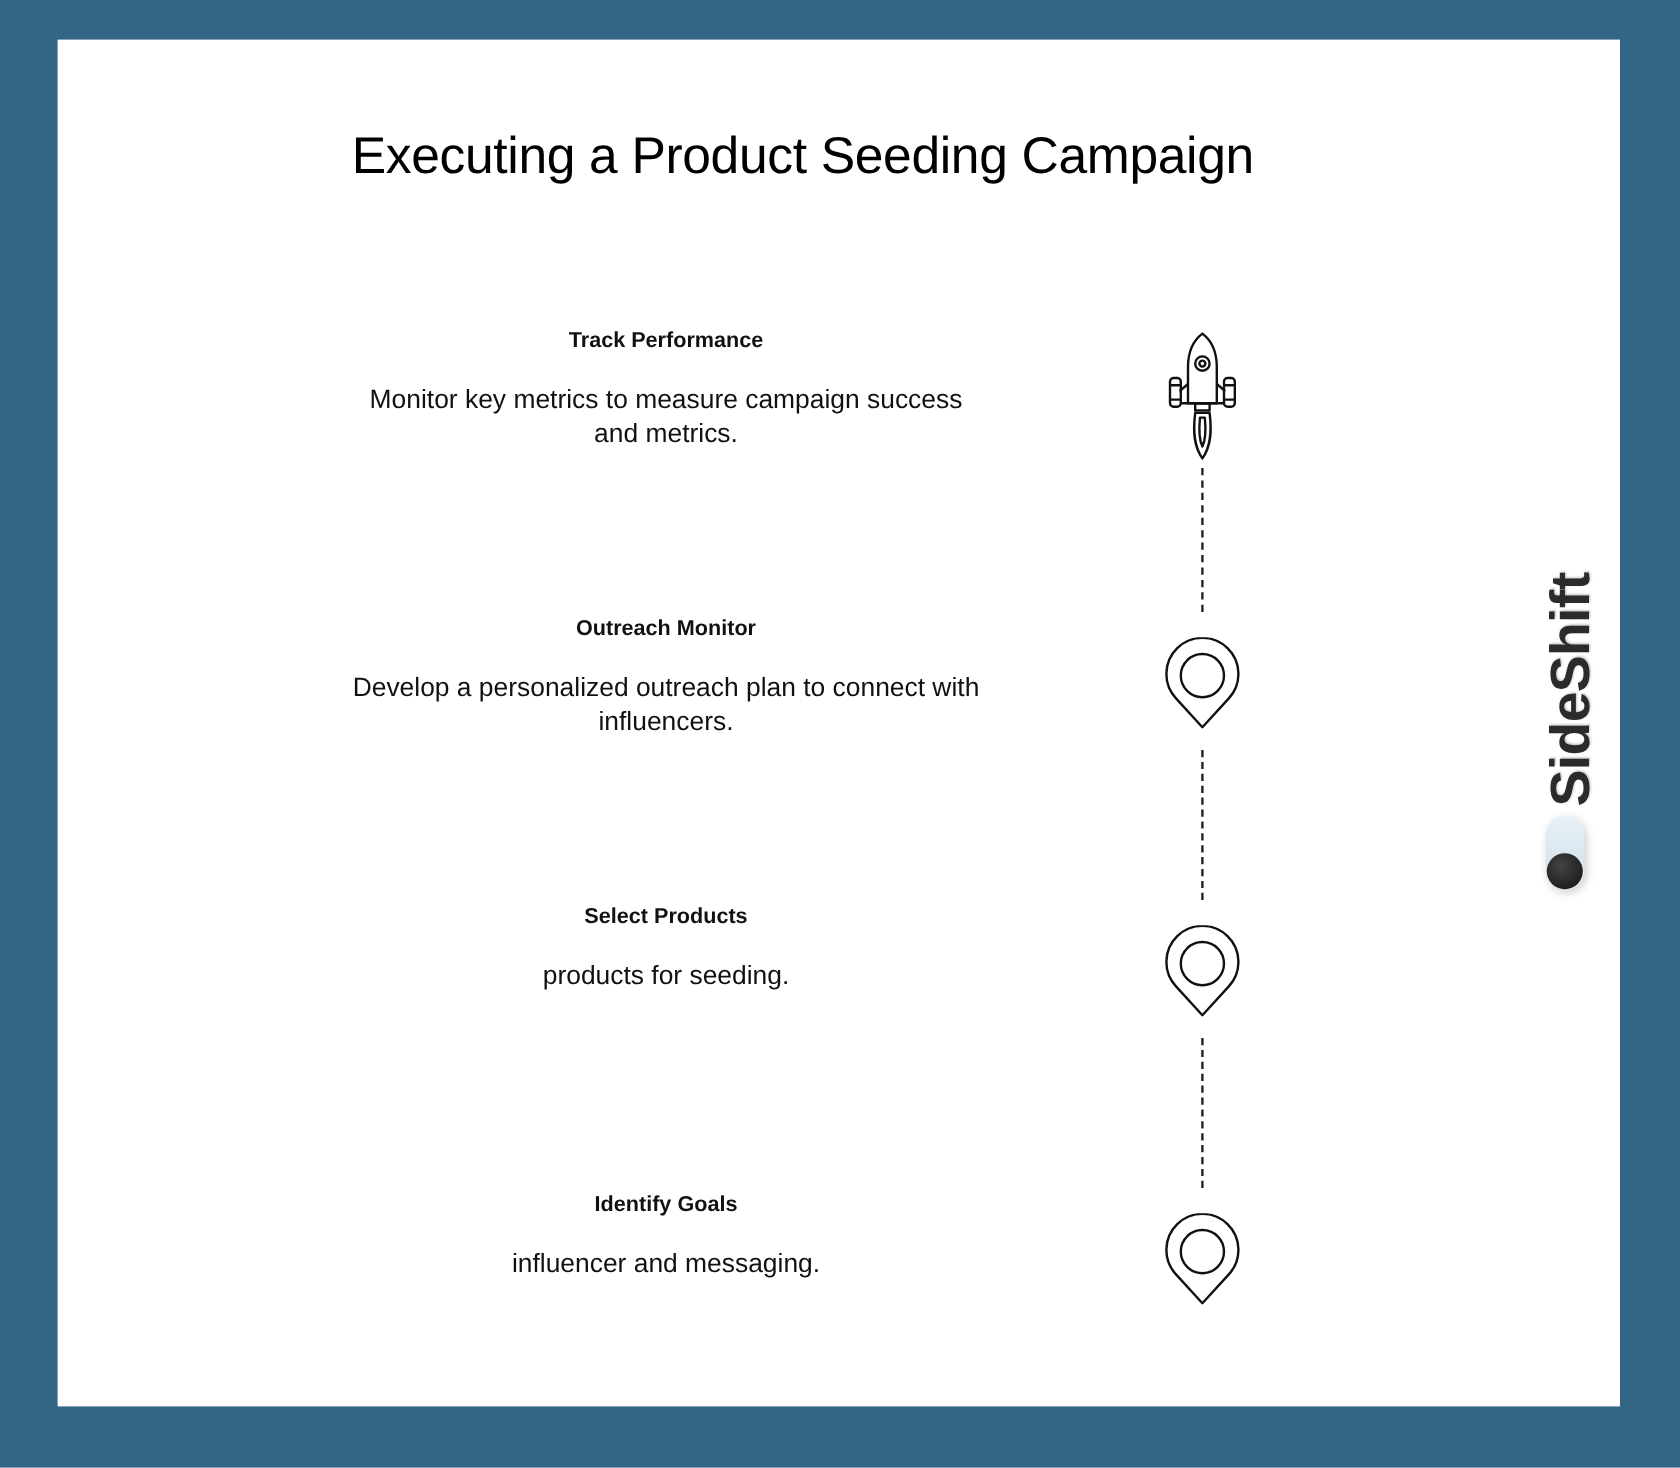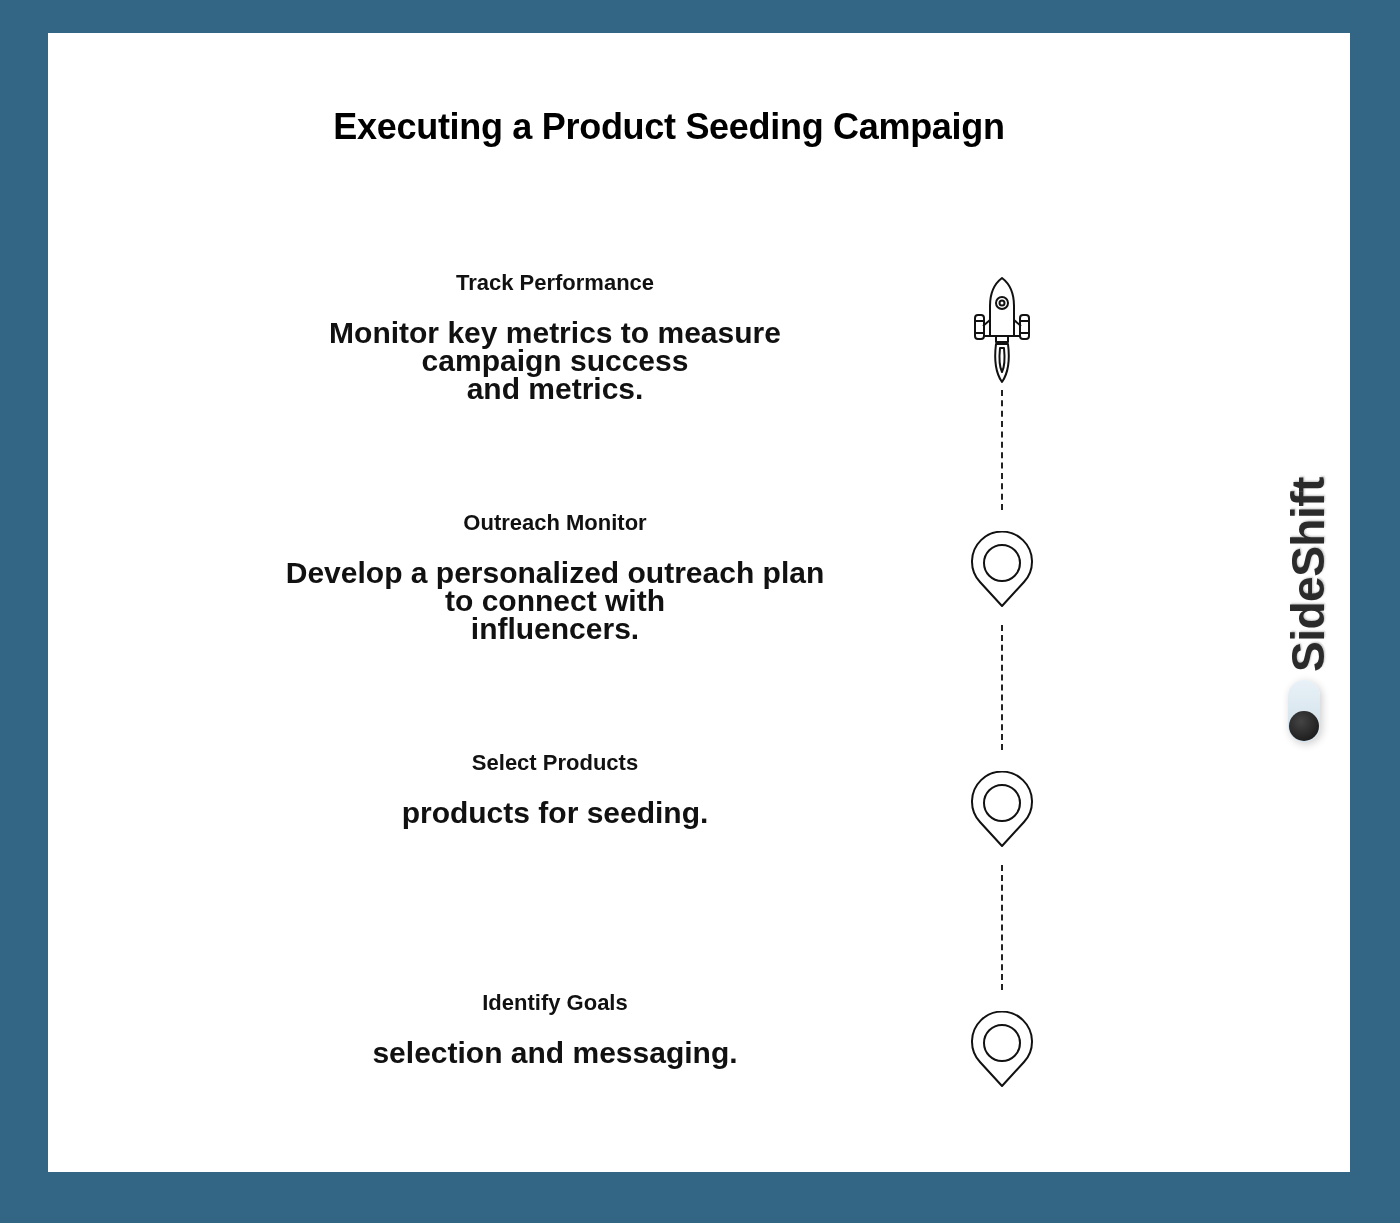--- a/index.html
+++ b/index.html
@@ -14,42 +14,42 @@
       position: absolute;
       left: 48px; top: 33px;
       width: 1302px; height: 1139px;
       background: #ffffff;
     }
     .title {
       position: absolute;
       left: 0; top: 106px;
       width: 1338px;
       text-align: center;
-      font-size: 36px;
-      font-weight: 700;
+      font-size: 43px;
+      font-weight: 400;
       color: #000;
       letter-spacing: -0.3px;
     }
     .step {
       position: absolute;
       left: 270px;
       width: 570px;
       text-align: center;
       color: #111;
     }
     .step-title {
-      font-size: 22px;
+      font-size: 18px;
       font-weight: 700;
       margin: 0 0 23px 0;
       line-height: 26px;
     }
     .step-desc {
-      font-size: 30px;
+      font-size: 22px;
       line-height: 28px;
-      font-weight: 700;
+      font-weight: 400;
     }
     .icon {
       position: absolute;
       left: 966px;
       width: 72px;
     }
     .dash {
       position: absolute;
       left: 1001px;
       width: 0;
@@ -115,21 +115,21 @@
 <div class="step" style="top:750px;">
   <div class="step-title">Select Products</div>
   <div class="step-desc">
     <div>products for seeding.</div>
   </div>
 </div>
 
 <div class="step" style="top:990px;">
   <div class="step-title">Identify Goals</div>
   <div class="step-desc">
-    <div>selection and messaging.</div>
+    <div>influencer and messaging.</div>
   </div>
 </div>
 
 <svg class="icon" style="top:274px;" width="72" height="112" viewBox="0 0 72 112">
   <g fill="none" stroke="#111" stroke-width="2" stroke-linejoin="round">
     <path d="M36 4 C28 10 24 20 24 32 L24 62 L48 62 L48 32 C48 20 44 10 36 4 Z"></path>
     <circle cx="36" cy="29" r="6"></circle>
     <circle cx="36" cy="29" r="2.5"></circle>
     <path d="M24 46 L17 52"></path>
     <path d="M48 46 L55 52"></path>

